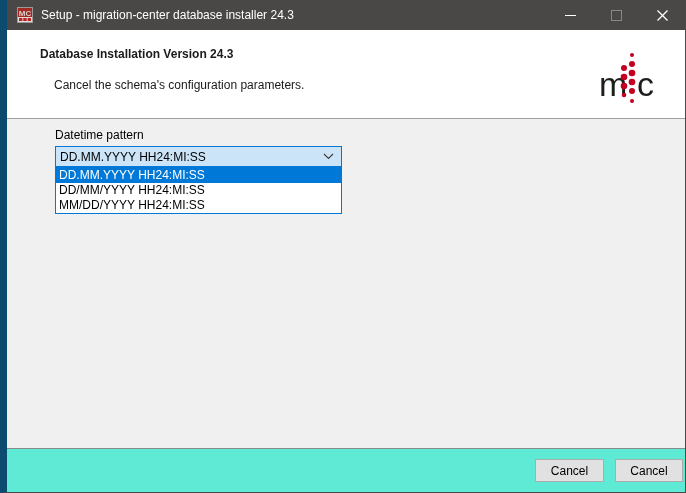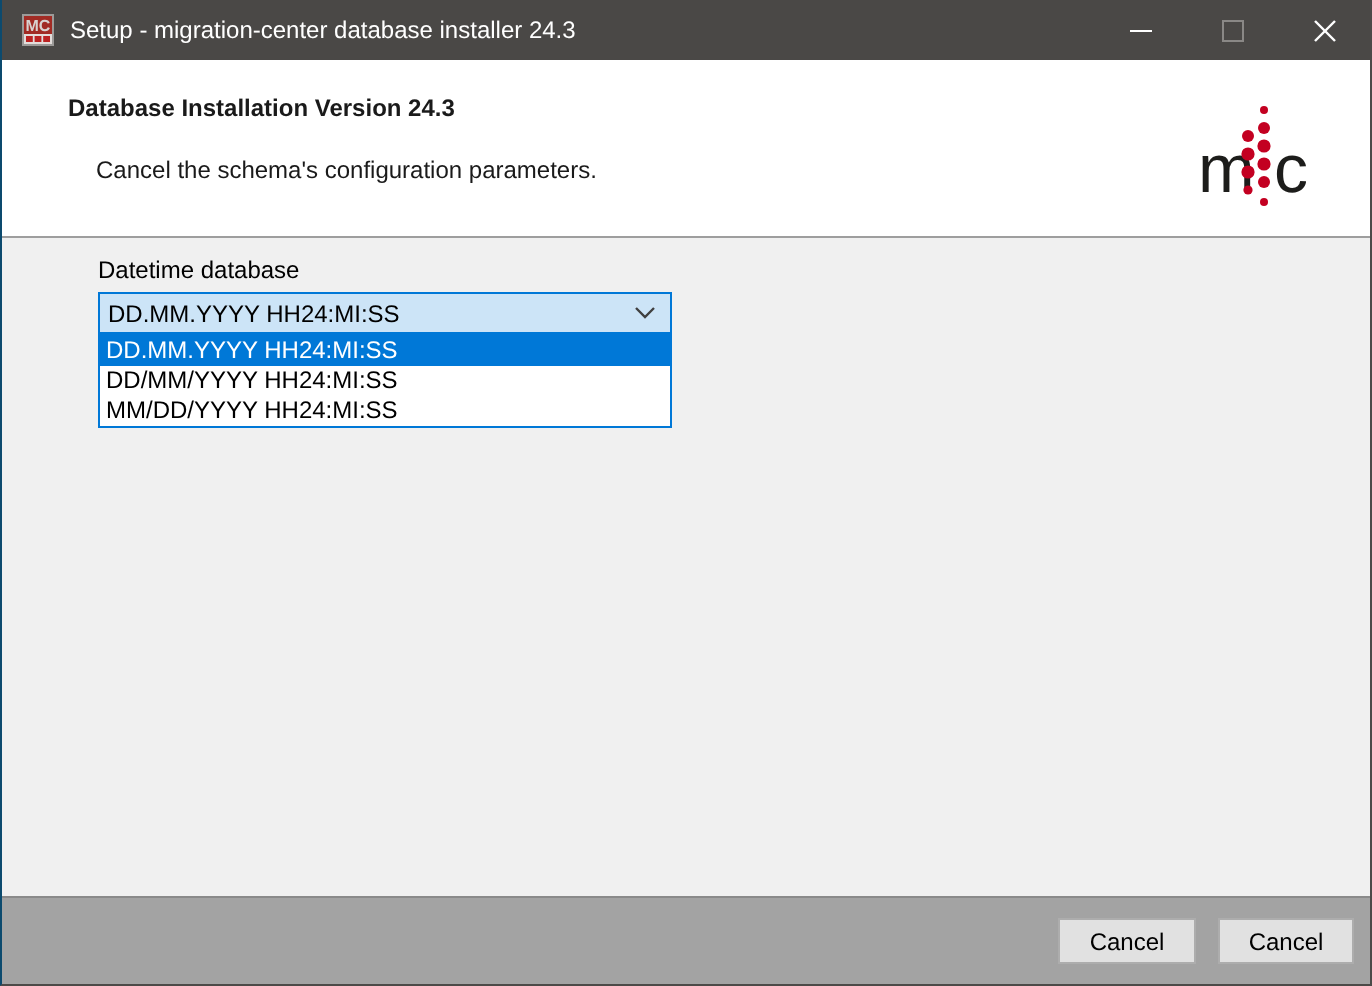--- a/index.html
+++ b/index.html
@@ -1,19 +1,19 @@
 <!DOCTYPE html>
 <html><head>
 <meta charset="utf-8">
 <style>
   html,body{margin:0;padding:0;background:#d8d8d8;font-family:"Liberation Sans",sans-serif;}
   .window{
     position:relative;width:686px;height:493px;background:#f0f0f0;
     box-sizing:border-box;overflow:hidden;
-    border-left:1px solid #0c4a6e;border-right:1px solid #4c4a48;border-bottom:1px solid #4c4a48;
+    border-left:7px solid #0c4a6e;border-right:1px solid #4c4a48;border-bottom:1px solid #4c4a48;
   }
   
   .titlebar{
     position:absolute;left:0;top:0;width:100%;height:30px;background:#4a4846;
     display:flex;align-items:center;
   }
   .app-icon{width:16px;height:16px;margin-left:10px;flex:0 0 auto;}
   .title-text{color:#ffffff;font-size:12px;margin-left:8px;white-space:nowrap;}
   .controls{position:absolute;right:0;top:0;height:30px;display:flex;}
   .ctrl{width:46px;height:30px;display:flex;align-items:center;justify-content:center;cursor:pointer;}
@@ -41,21 +41,21 @@
     position:absolute;left:48px;top:47px;width:287px;box-sizing:border-box;
     background:#ffffff;border:1px solid #0078d7;
   }
   .dd-item{
     height:15px;line-height:15px;font-size:12px;color:#000000;padding-left:3px;
     white-space:nowrap;overflow:hidden;cursor:pointer;
   }
   .dd-item.selected{background:#0078d7;color:#ffffff;}
   
   .footer{
-    position:absolute;left:0;top:448px;width:100%;height:45px;background:#a3a3a3;
+    position:absolute;left:0;top:448px;width:100%;height:45px;background:#5eead4;
     border-top:1px solid #8a8a8a;box-sizing:border-box;
   }
   .btn{
     position:absolute;top:10px;height:23px;box-sizing:border-box;
     background:#e1e1e1;border:1px solid #adadad;font-size:12px;color:#000000;
     font-family:"Liberation Sans",sans-serif;display:flex;align-items:center;justify-content:center;
     cursor:pointer;
   }
   .btn-cancel{left:528px;width:69px;}
   .btn-finish{left:608px;width:68px;}
@@ -107,21 +107,21 @@
       <circle cx="35" cy="7" r="2.0" fill="#c30021"></circle>
       <circle cx="35" cy="16" r="3.0" fill="#c30021"></circle>
       <circle cx="35" cy="25" r="3.3" fill="#c30021"></circle>
       <circle cx="35" cy="34" r="3.3" fill="#c30021"></circle>
       <circle cx="35" cy="43" r="3.0" fill="#c30021"></circle>
       <circle cx="35" cy="53" r="2.0" fill="#c30021"></circle>
     </svg>
   </div>
 
   <div class="main">
-    <div class="field-label">Datetime database</div>
+    <div class="field-label">Datetime pattern</div>
 
     <div class="combobox">
       <span class="value">DD.MM.YYYY HH24:MI:SS</span>
       <svg class="chev" width="11" height="7" viewBox="0 0 11 7">
         <polyline points="1,1 5.5,5.5 10,1" fill="none" stroke="#404040" stroke-width="1.2"></polyline>
       </svg>
     </div>
 
     <div class="dropdown">
       <div class="dd-item selected">DD.MM.YYYY HH24:MI:SS</div>

